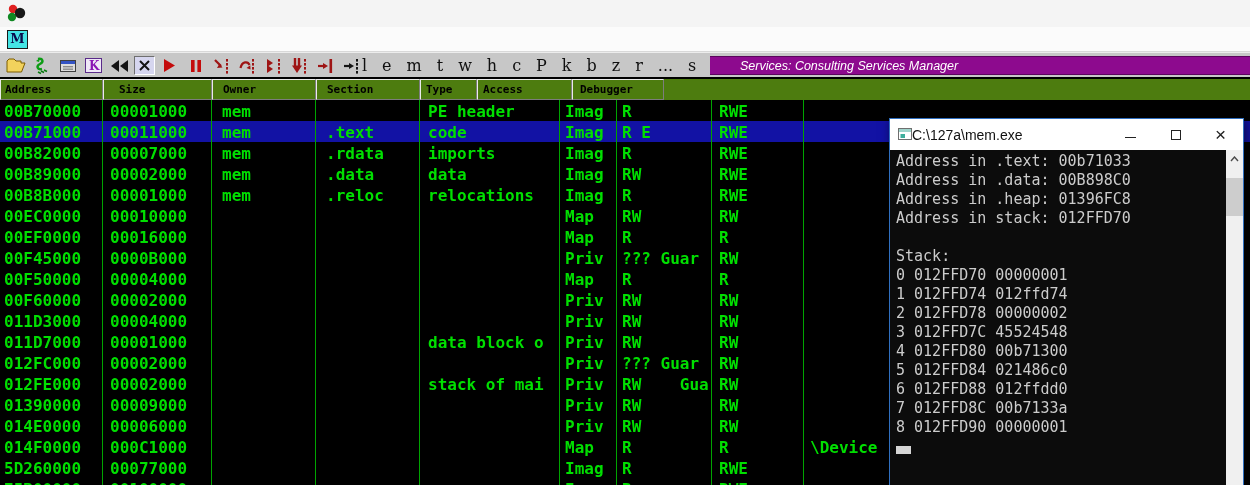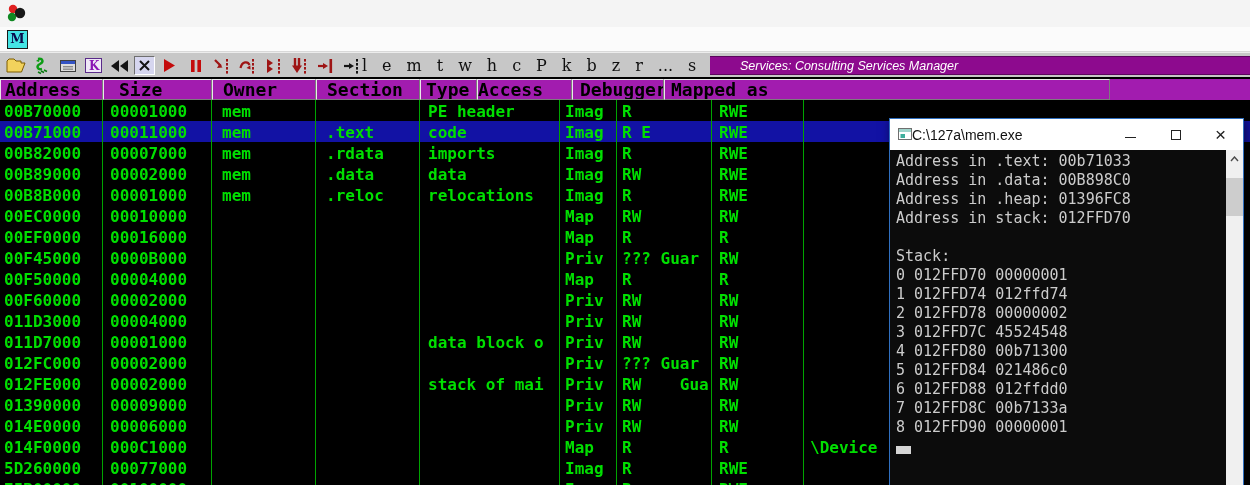--- a/index.html
+++ b/index.html
@@ -32,22 +32,22 @@
   .letters{position:absolute;left:360px;top:1px;width:362px;height:23px;display:flex;
            align-items:center;justify-content:space-between;}
   .letter{font-family:"DejaVu Serif",serif;font-size:16px;color:#101010;padding:0 2px;}
   .letter.help{color:#c40000;}
   .banner{position:absolute;left:710px;top:3px;width:540px;height:19px;background:#8d0a8e;
           border-top:1px solid #5a045c;border-bottom:1px solid #5a045c;box-sizing:border-box;
           color:#ffffff;font-style:italic;font-size:12.5px;display:flex;align-items:center;
           padding-left:30px;}
 
   
-  .hdr{position:absolute;left:0;top:79px;width:1250px;height:21px;display:flex;background:#a21caf;
-       font-family:"DejaVu Sans Mono",monospace;font-weight:bold;font-size:18px;color:#000;}
+  .hdr{position:absolute;left:0;top:79px;width:1250px;height:21px;display:flex;background:#4d7c0f;
+       font-family:"DejaVu Sans Mono",monospace;font-weight:bold;font-size:11px;color:#000;}
   .hdr-cell{box-sizing:border-box;height:21px;display:flex;align-items:center;overflow:hidden;
             white-space:pre;border-top:1px solid #eaeaea;border-bottom:1px solid #7d7d7d;
             border-right:1px solid #7d7d7d;border-left:1px solid #eaeaea;}
   .tbl{position:absolute;left:0;top:100px;width:1250px;}
   .trow{display:flex;height:21px;font-family:"DejaVu Sans Mono",monospace;font-weight:bold;
         font-size:16px;color:#00df00;white-space:pre;}
   .trow.sel{background:#1212a4;}
   .tcell{box-sizing:border-box;height:21px;padding-top:2px;overflow:hidden;
          border-right:1px solid #00a400;}
   .tcell.last{border-right:none;}
@@ -249,23 +249,22 @@
       <span>Services: Consulting Services Manager</span>
     </span>
   </div>
 
   <div class="hdr">
       <span class="hdr-cell" style="width: 103px; padding-left: 4px;">Address</span>
       <span class="hdr-cell" style="width: 109px; padding-left: 15px;">Size</span>
       <span class="hdr-cell" style="width: 104px; padding-left: 10px;">Owner</span>
       <span class="hdr-cell" style="width: 104px; padding-left: 10px;">Section</span>
       <span class="hdr-cell" style="width: 57px; padding-left: 5px;">Type</span>
-      <span class="hdr-cell" style="width: 95px; ">Access</span>
+      <span class="hdr-cell" style="width: 95px; padding-left: 5px;">Access</span>
       <span class="hdr-cell" style="width: 92px; padding-left: 7px;">Debugger</span>
-      <span class="hdr-cell" style="width: 446px; padding-left: 6px;">Mapped as</span>
     </div>
 
   <div class="tbl">
       <div class="trow"><span class="tcell" style="width: 103px; padding-left: 4px;">00B70000</span><span class="tcell" style="width: 109px; padding-left: 7px;">00001000</span><span class="tcell" style="width: 104px; padding-left: 10px;">mem</span><span class="tcell" style="width: 104px; padding-left: 10px;"></span><span class="tcell" style="width: 140px; padding-left: 8px;">PE header</span><span class="tcell" style="width: 57px; padding-left: 5px;">Imag</span><span class="tcell" style="width: 95px; padding-left: 5px;">R</span><span class="tcell" style="width: 92px; padding-left: 7px;">RWE</span><span class="tcell last" style="width: 446px; padding-left: 6px;"></span></div>
       <div class="trow sel"><span class="tcell" style="width: 103px; padding-left: 4px;">00B71000</span><span class="tcell" style="width: 109px; padding-left: 7px;">00011000</span><span class="tcell" style="width: 104px; padding-left: 10px;">mem</span><span class="tcell" style="width: 104px; padding-left: 10px;">.text</span><span class="tcell" style="width: 140px; padding-left: 8px;">code</span><span class="tcell" style="width: 57px; padding-left: 5px;">Imag</span><span class="tcell" style="width: 95px; padding-left: 5px;">R E</span><span class="tcell" style="width: 92px; padding-left: 7px;">RWE</span><span class="tcell last" style="width: 446px; padding-left: 6px;"></span></div>
       <div class="trow"><span class="tcell" style="width: 103px; padding-left: 4px;">00B82000</span><span class="tcell" style="width: 109px; padding-left: 7px;">00007000</span><span class="tcell" style="width: 104px; padding-left: 10px;">mem</span><span class="tcell" style="width: 104px; padding-left: 10px;">.rdata</span><span class="tcell" style="width: 140px; padding-left: 8px;">imports</span><span class="tcell" style="width: 57px; padding-left: 5px;">Imag</span><span class="tcell" style="width: 95px; padding-left: 5px;">R</span><span class="tcell" style="width: 92px; padding-left: 7px;">RWE</span><span class="tcell last" style="width: 446px; padding-left: 6px;"></span></div>
       <div class="trow"><span class="tcell" style="width: 103px; padding-left: 4px;">00B89000</span><span class="tcell" style="width: 109px; padding-left: 7px;">00002000</span><span class="tcell" style="width: 104px; padding-left: 10px;">mem</span><span class="tcell" style="width: 104px; padding-left: 10px;">.data</span><span class="tcell" style="width: 140px; padding-left: 8px;">data</span><span class="tcell" style="width: 57px; padding-left: 5px;">Imag</span><span class="tcell" style="width: 95px; padding-left: 5px;">RW</span><span class="tcell" style="width: 92px; padding-left: 7px;">RWE</span><span class="tcell last" style="width: 446px; padding-left: 6px;"></span></div>
       <div class="trow"><span class="tcell" style="width: 103px; padding-left: 4px;">00B8B000</span><span class="tcell" style="width: 109px; padding-left: 7px;">00001000</span><span class="tcell" style="width: 104px; padding-left: 10px;">mem</span><span class="tcell" style="width: 104px; padding-left: 10px;">.reloc</span><span class="tcell" style="width: 140px; padding-left: 8px;">relocations</span><span class="tcell" style="width: 57px; padding-left: 5px;">Imag</span><span class="tcell" style="width: 95px; padding-left: 5px;">R</span><span class="tcell" style="width: 92px; padding-left: 7px;">RWE</span><span class="tcell last" style="width: 446px; padding-left: 6px;"></span></div>
       <div class="trow"><span class="tcell" style="width: 103px; padding-left: 4px;">00EC0000</span><span class="tcell" style="width: 109px; padding-left: 7px;">00010000</span><span class="tcell" style="width: 104px; padding-left: 10px;"></span><span class="tcell" style="width: 104px; padding-left: 10px;"></span><span class="tcell" style="width: 140px; padding-left: 8px;"></span><span class="tcell" style="width: 57px; padding-left: 5px;">Map</span><span class="tcell" style="width: 95px; padding-left: 5px;">RW</span><span class="tcell" style="width: 92px; padding-left: 7px;">RW</span><span class="tcell last" style="width: 446px; padding-left: 6px;"></span></div>
       <div class="trow"><span class="tcell" style="width: 103px; padding-left: 4px;">00EF0000</span><span class="tcell" style="width: 109px; padding-left: 7px;">00016000</span><span class="tcell" style="width: 104px; padding-left: 10px;"></span><span class="tcell" style="width: 104px; padding-left: 10px;"></span><span class="tcell" style="width: 140px; padding-left: 8px;"></span><span class="tcell" style="width: 57px; padding-left: 5px;">Map</span><span class="tcell" style="width: 95px; padding-left: 5px;">R</span><span class="tcell" style="width: 92px; padding-left: 7px;">R</span><span class="tcell last" style="width: 446px; padding-left: 6px;"></span></div>

